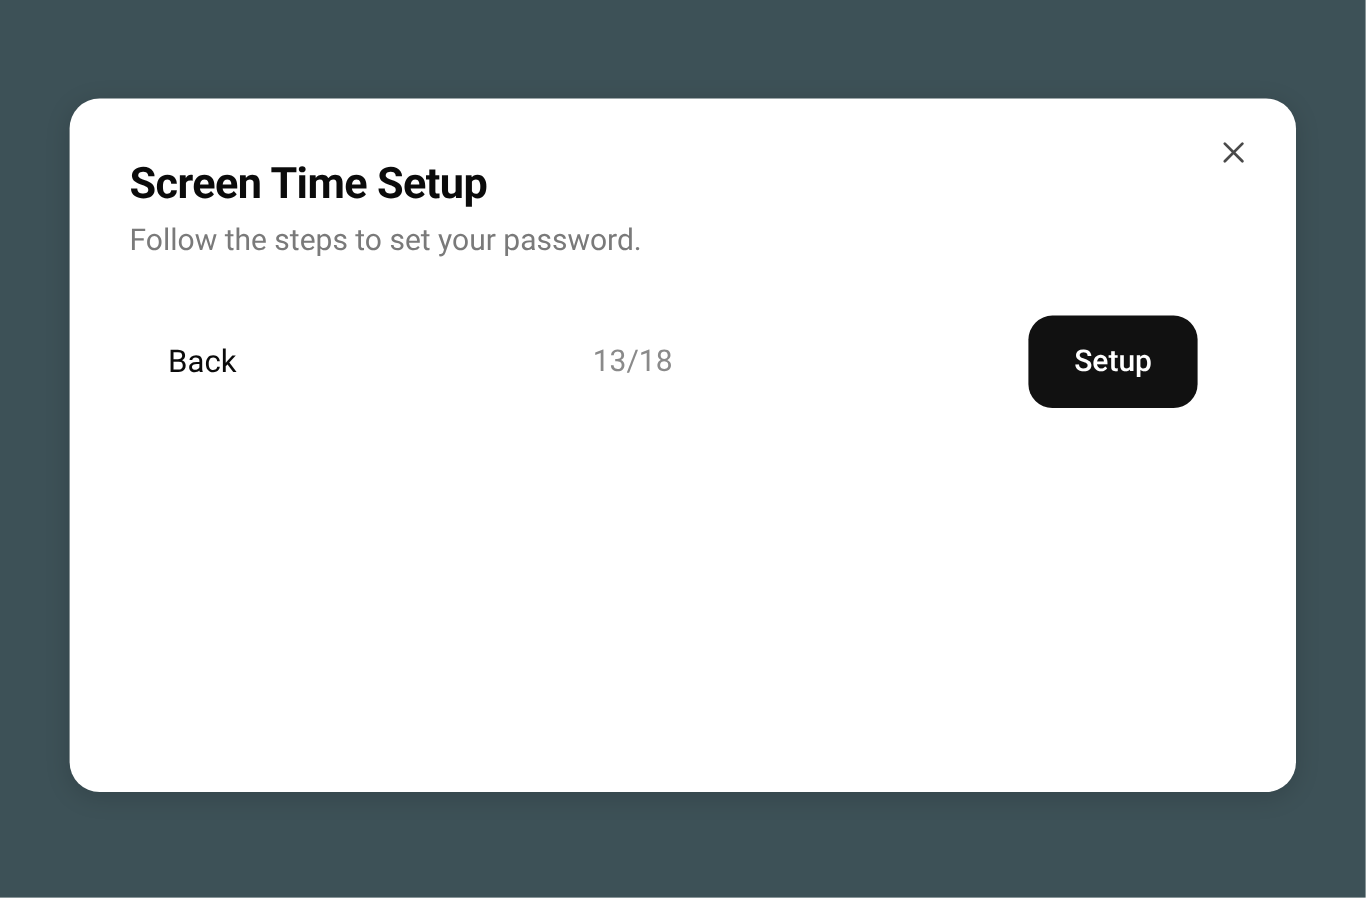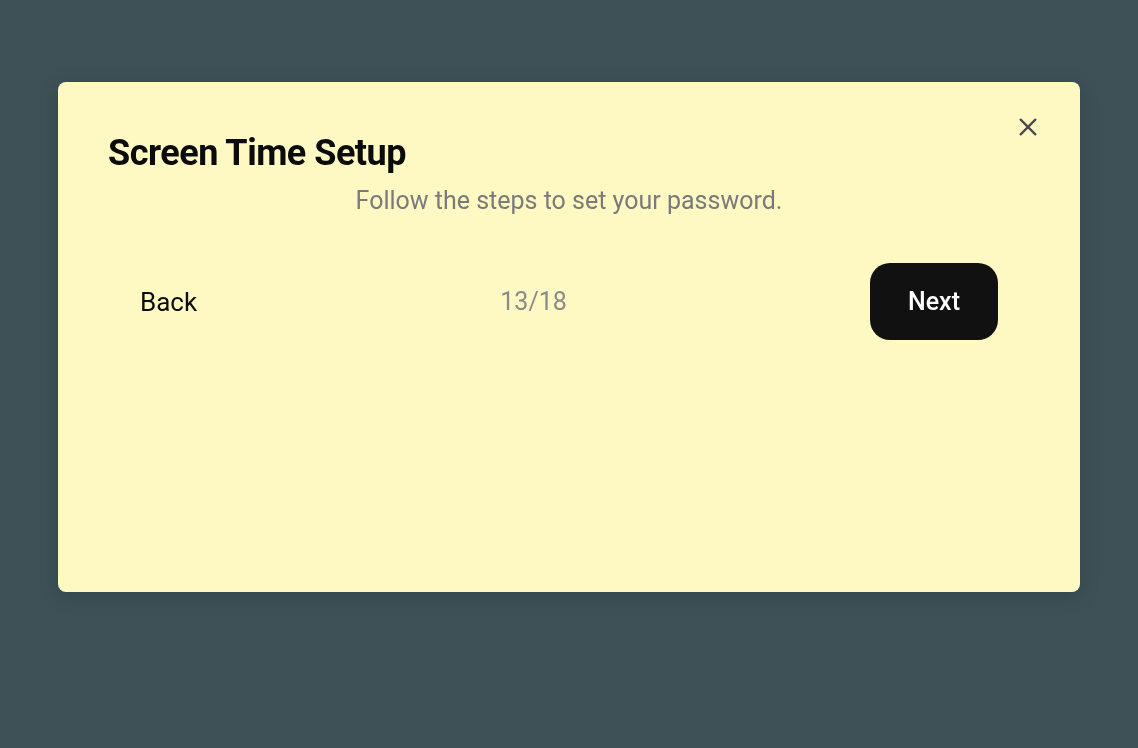--- a/index.html
+++ b/index.html
@@ -13,24 +13,24 @@
       font-family: -apple-system, BlinkMacSystemFont, "Segoe UI", Roboto, Helvetica, Arial, sans-serif;
       width: 1138px;
       height: 748px;
       display: flex;
       align-items: flex-start;
       justify-content: center;
       padding-top: 82px;
     }
     
     .dialog {
-      background-color: #fef9c3;
-      border-radius: 8px;
+      background-color: #ffffff;
+      border-radius: 25px;
       width: 1022px;
-      height: 510px;
+      height: 578px;
       padding: 50px 50px 40px 50px;
       position: relative;
       box-shadow: 0 4px 20px rgba(0,0,0,0.15);
       display: flex;
       flex-direction: column;
     }
     
     .close-button {
       position: absolute;
       top: 30px;
@@ -57,21 +57,20 @@
       color: #0b0b0b;
       letter-spacing: -0.5px;
       margin-bottom: 12px;
     }
     
     .dialog-subtitle {
       font-size: 25px;
       font-weight: 400;
       color: #7a7a7a;
       margin-bottom: 48px;
-      text-align: center;
     }
     
     .prompt-section {
       text-align: center;
       flex-grow: 1;
     }
     
     .prompt-text {
       font-size: 29px;
       font-weight: 400;
@@ -137,16 +136,16 @@
   </button>
 
   <h1 class="dialog-title">Screen Time Setup</h1>
 
   <p class="dialog-subtitle">Follow the steps to set your password.</p>
 
 
   <div class="footer">
     <button class="back-button">Back</button>
     <span class="step-indicator">13/18</span>
-    <button class="next-button">Next</button>
+    <button class="next-button">Setup</button>
   </div>
 
 </div>
 
 </body></html>

